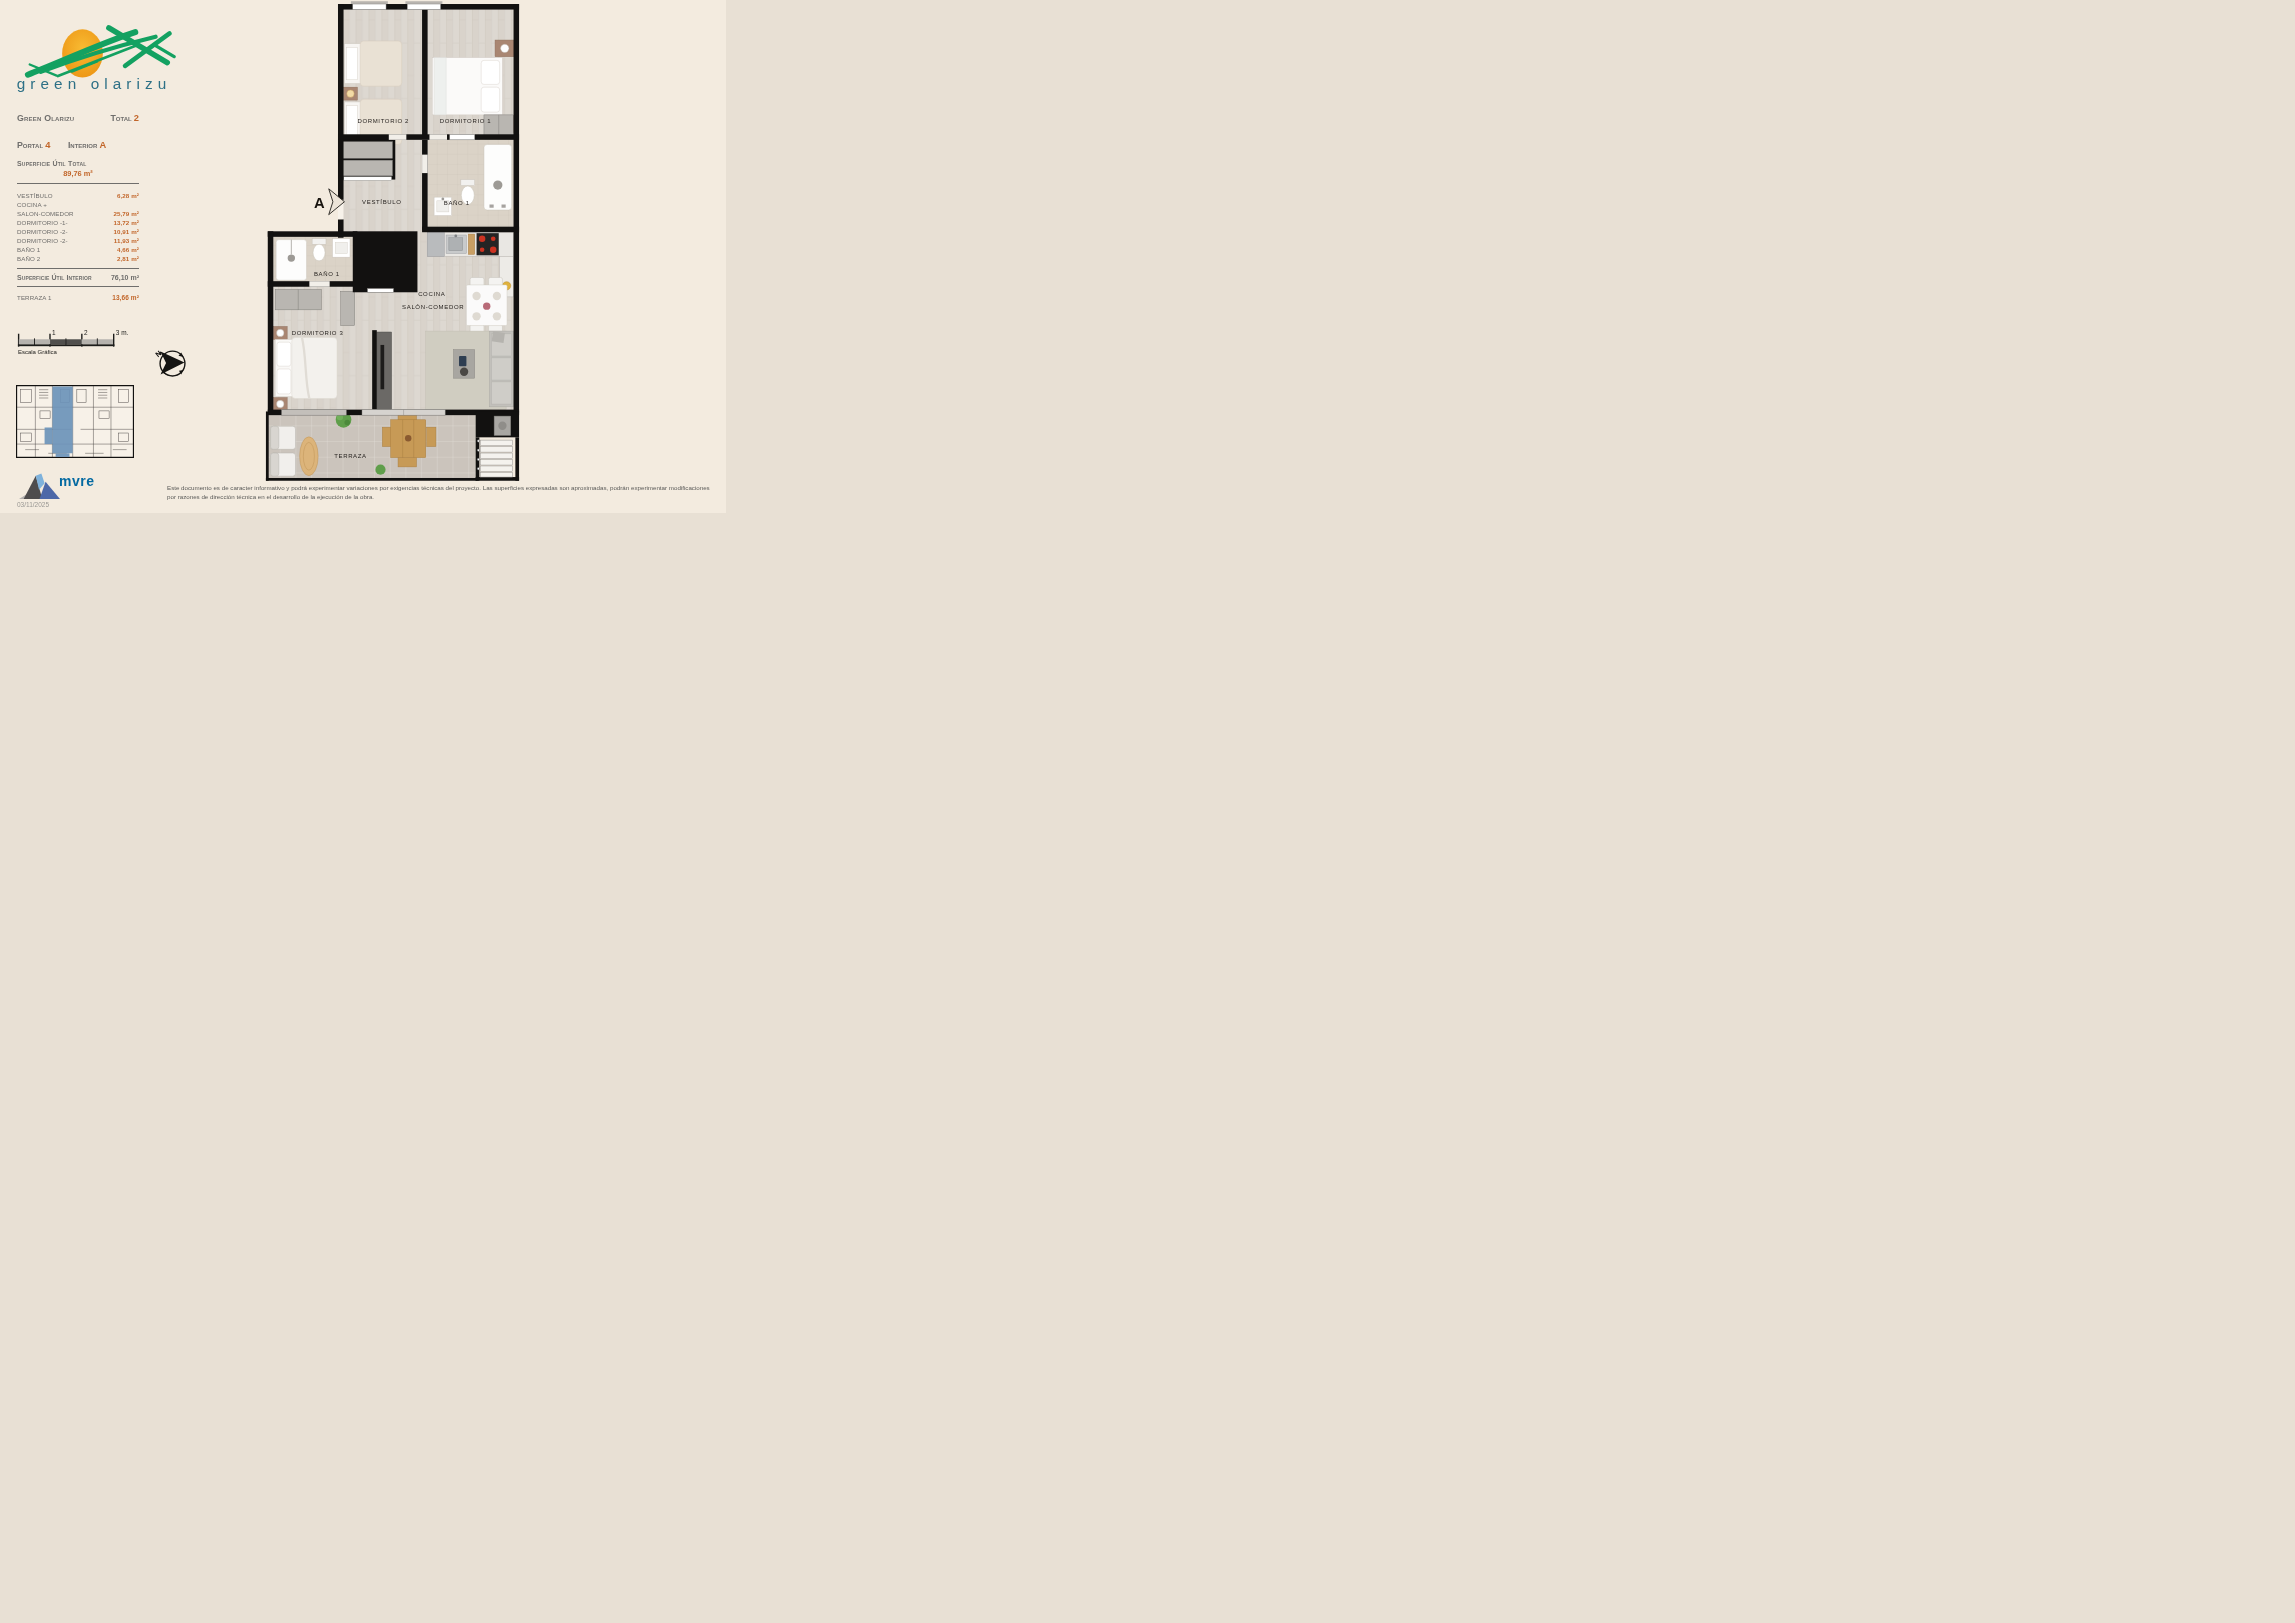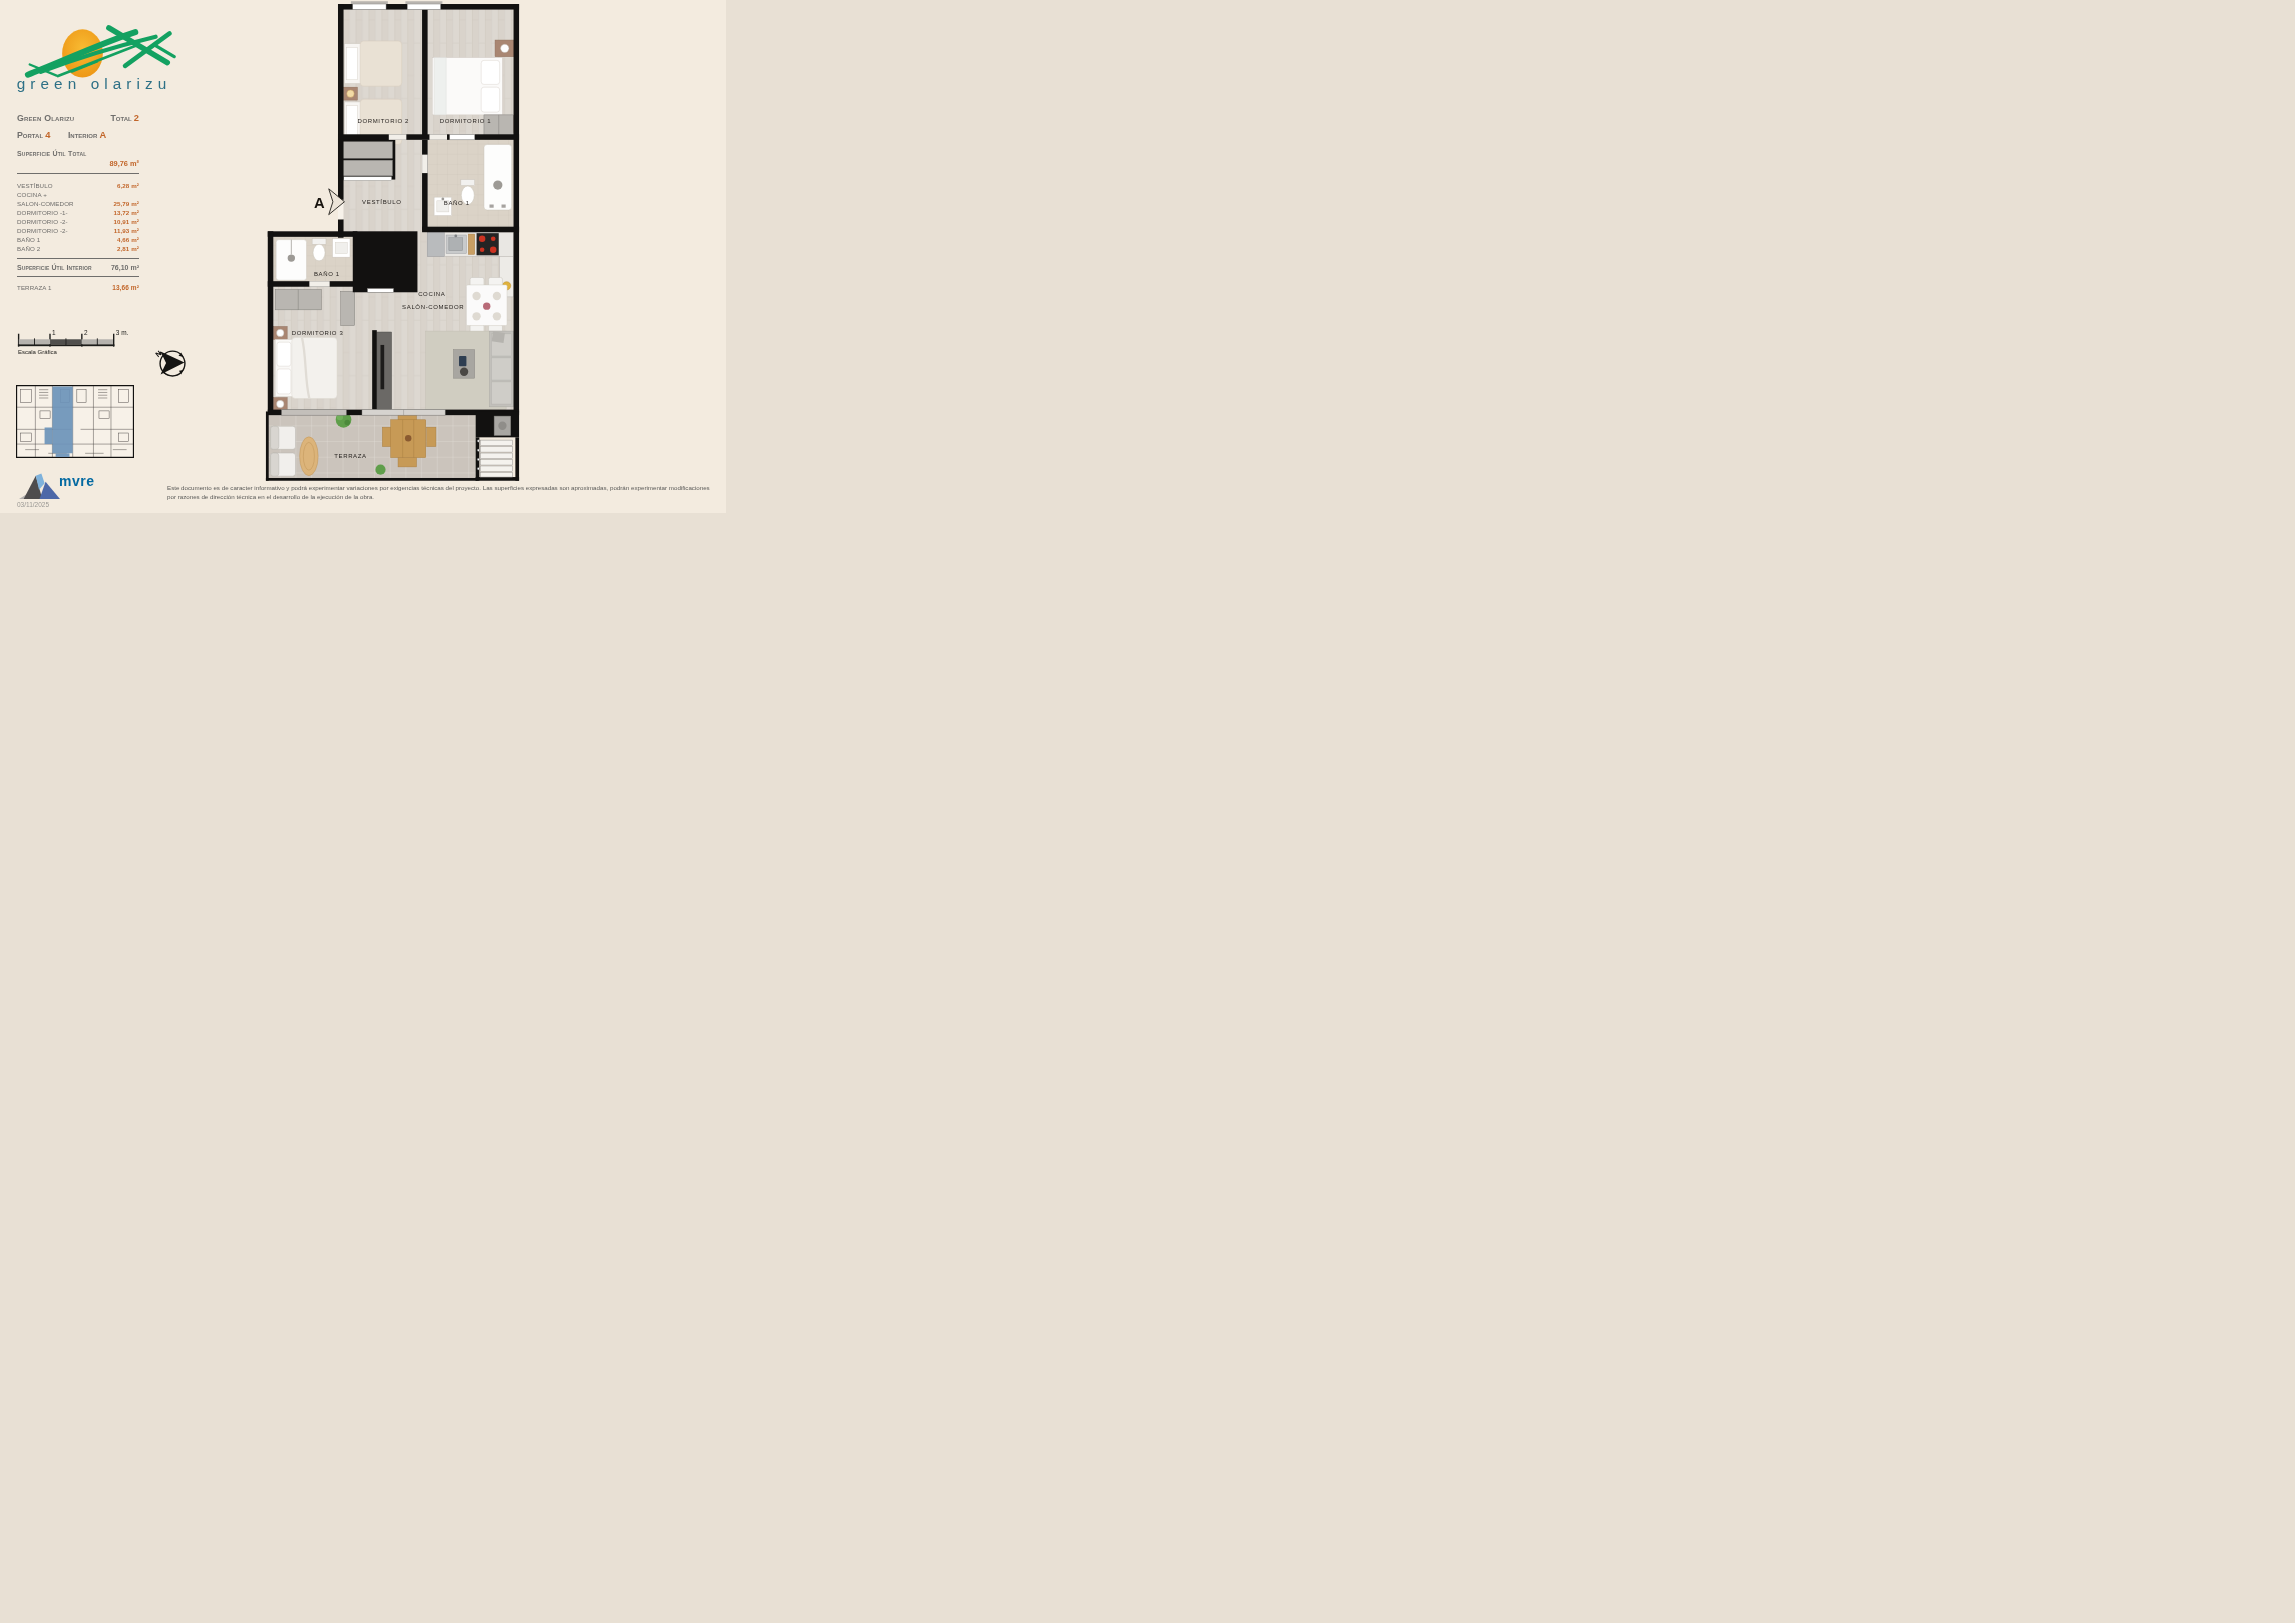--- a/index.html
+++ b/index.html
@@ -13,23 +13,23 @@
   #brand-logo{position:absolute;left:14px;top:19.4px;width:162px;height:60px;}
   #brand-name{position:absolute;left:16.7px;top:75px;font-size:15.3px;color:#2d7086;
               letter-spacing:5.1px;font-weight:400;}
 
   
   #info{position:absolute;left:17px;top:113px;width:122px;color:#6f6e6c;}
   .hline{display:flex;align-items:baseline;font-weight:700;}
   .hname{font-size:8.8px;letter-spacing:0.2px;}
   .hlabel{font-size:8.8px;}
   .hval{font-size:9.3px;font-weight:700;}
-  .hline2{margin-top:7px;}
+  .hline2{margin-top:17px;}
   #total-label{margin-top:10.2px;font-size:7px;font-weight:700;letter-spacing:0.2px;}
-  #total-value{text-align:right;font-size:7.4px;font-weight:700;margin-top:1.9px;}
+  #total-value{text-align:center;font-size:7.4px;font-weight:700;margin-top:1.9px;}
   .rule{border:none;border-top:1.4px solid #6f6e6c;margin:4.6px 0 0 0;}
   #rooms{margin-top:7.4px;}
   .row{display:flex;justify-content:space-between;font-size:6.2px;line-height:9px;
        letter-spacing:0.1px;}
   .rv{font-weight:700;}
   .bigrow{display:flex;justify-content:space-between;margin-top:5.6px;align-items:baseline;}
   .bigrow .bl{font-size:7px;font-weight:700;letter-spacing:0.1px;}
   .bigrow .bv{font-size:7px;font-weight:700;}
   #terraza-row{margin-top:6.5px;}
 

